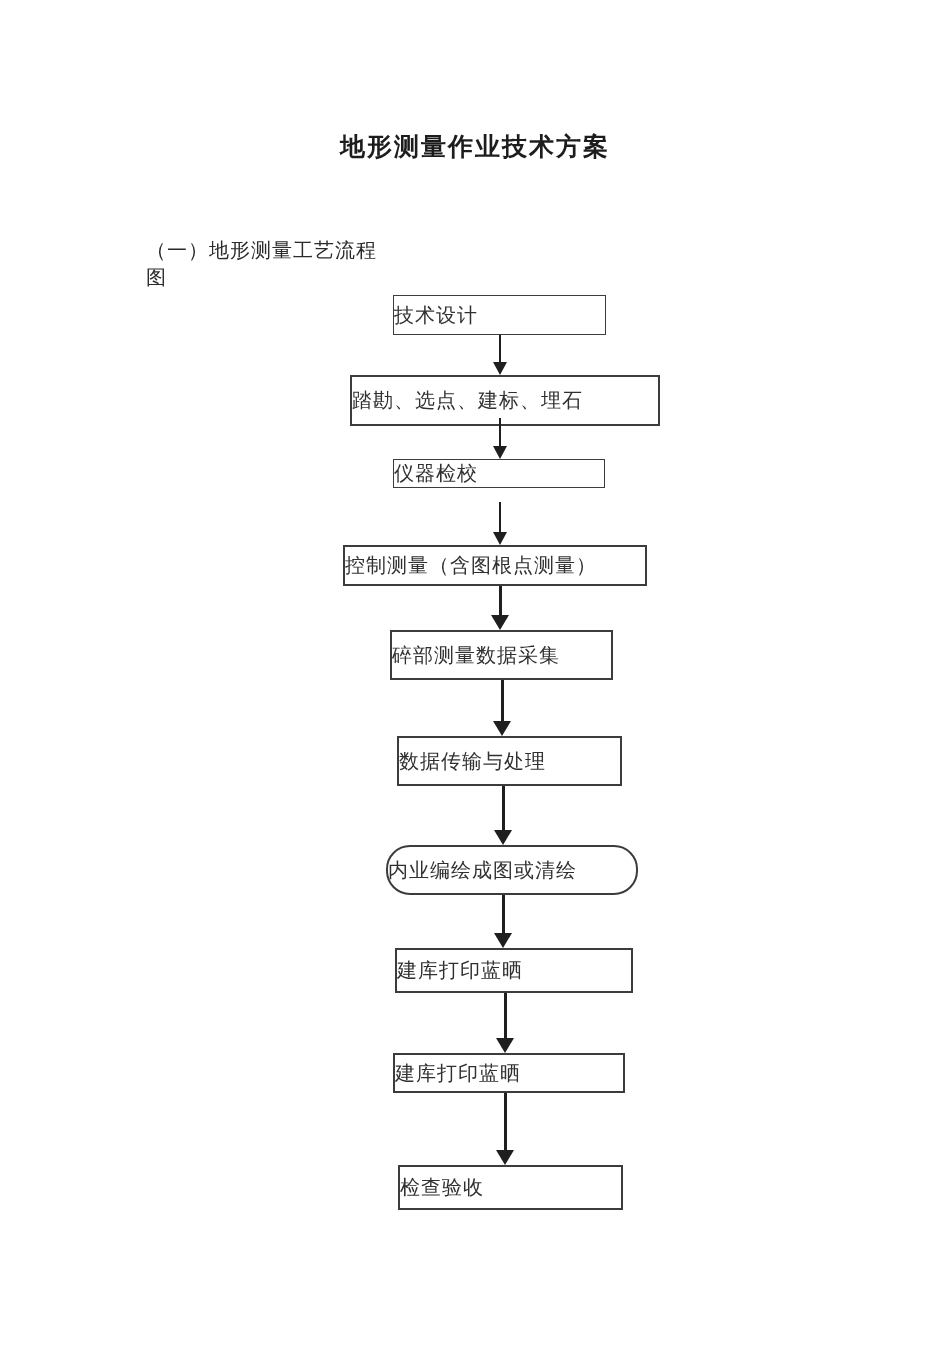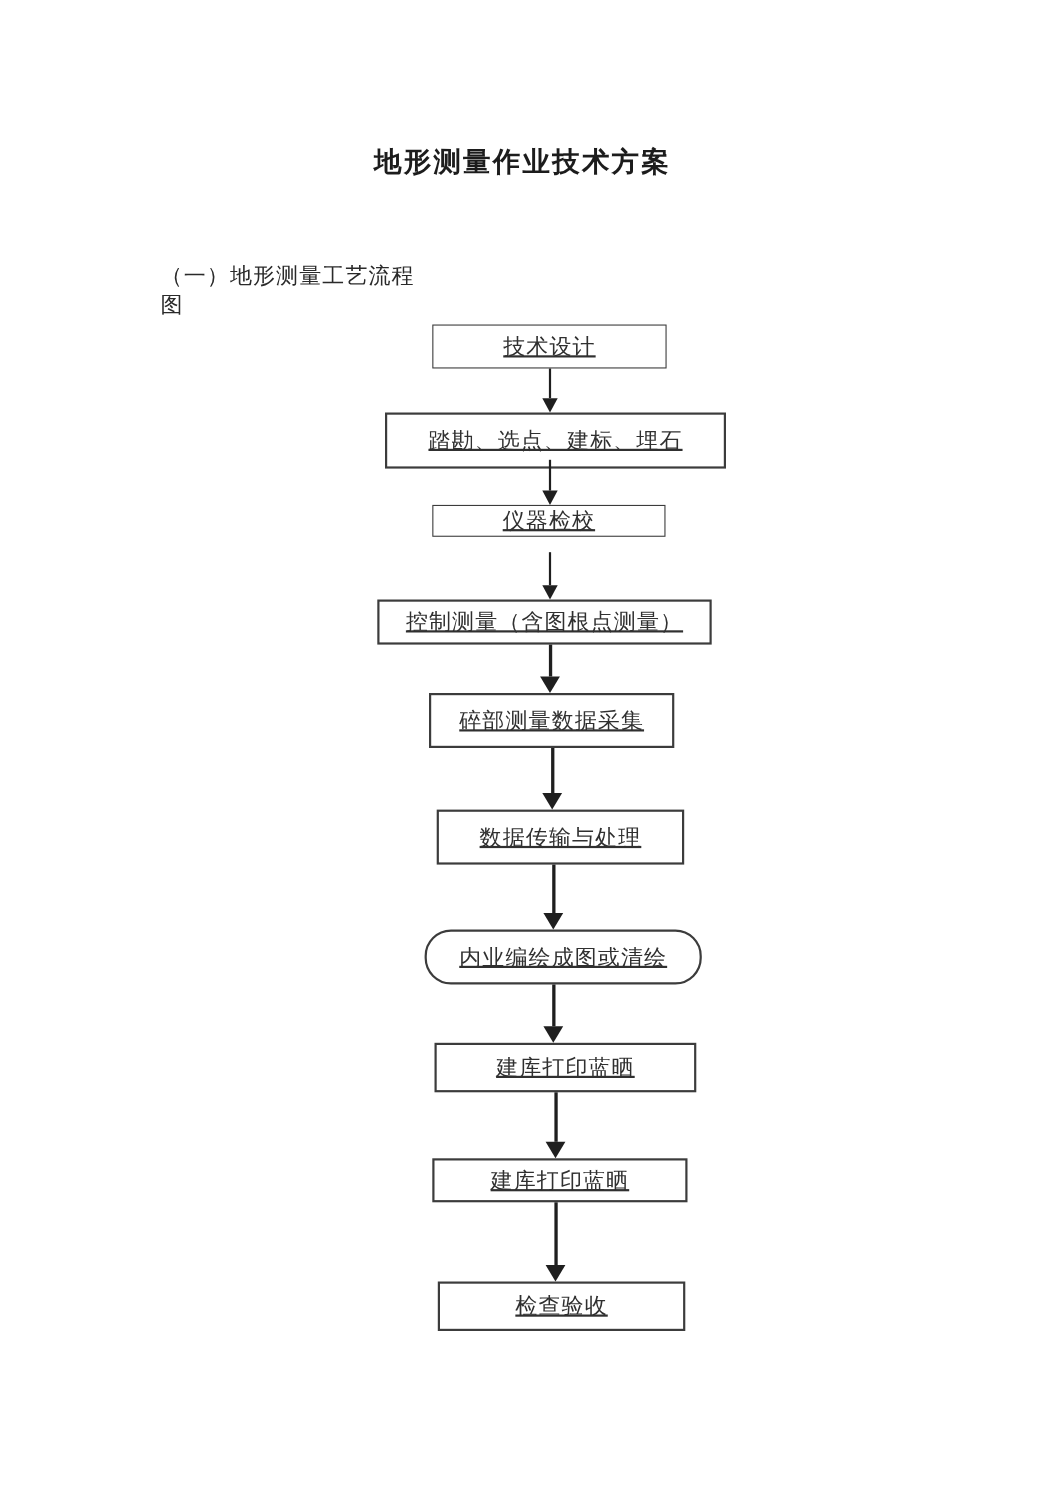--- a/index.html
+++ b/index.html
@@ -43,27 +43,25 @@
   .flowchart {
     position: absolute;
     inset: 0;
   }
   .node {
     position: absolute;
     background: #ffffff;
     border: 2px solid #3c3c3c;
     display: flex;
     align-items: center;
-    justify-content: center;
     box-sizing: border-box;
     font-size: 20px;
     letter-spacing: 1px;
     color: #303030;
     white-space: nowrap;
-    text-decoration: underline;
   }
   .node.thin { border-width: 1px; }
   .arrow {
     position: absolute;
     display: flex;
     flex-direction: column;
     align-items: center;
   }
   .arrow .shaft {
     width: 2px;

